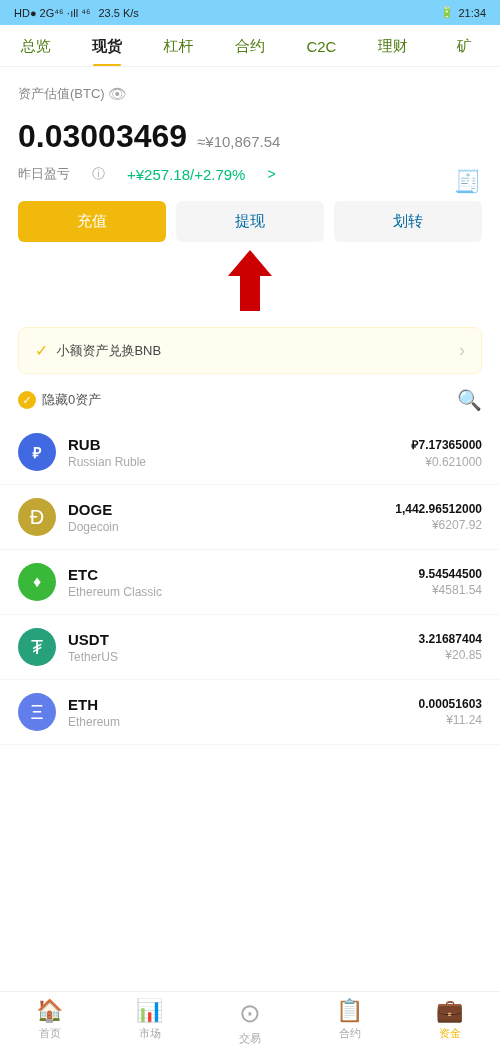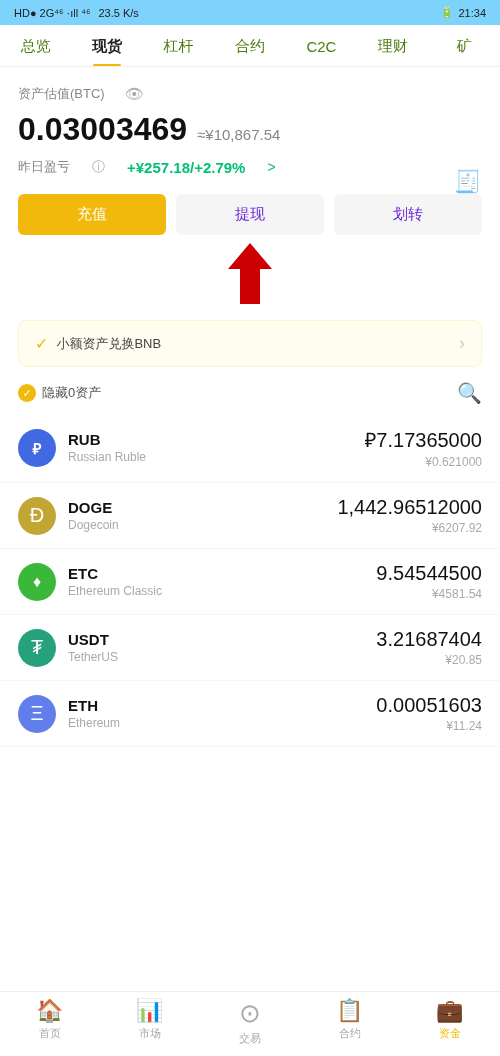--- a/index.html
+++ b/index.html
@@ -59,24 +59,24 @@
 
     
     .main {
       background: #fff;
       padding: 18px 18px 0;
     }
 
     .asset-label {
       display: flex;
       align-items: center;
-      gap: 20px;
+      gap: 3px;
       font-size: 13px;
       color: #888;
-      margin-bottom: 8px;
+      margin-bottom: 15px;
     }
     .eye-icon { font-size: 15px; color: #aaa; cursor: pointer; }
 
     .btc-value {
       font-size: 32px;
       font-weight: bold;
       color: #111;
       margin-bottom: 4px;
       text-align: right;
     }
@@ -90,21 +90,21 @@
       display: flex;
       align-items: center;
       gap: 22px;
       margin-top: 6px;
       font-size: 13px;
       color: #888;
     }
     .profit-value {
       color: #02C076;
       font-size: 15px;
-      font-weight: 700;
+      font-weight: 400;
     }
     .profit-arrow {
       color: #02C076;
       font-size: 14px;
     }
 
     
     .action-row {
       display: flex;
       gap: 10px;
@@ -114,21 +114,21 @@
     .btn {
       flex: 1;
       padding: 11px 0;
       border-radius: 6px;
       border: none;
       font-size: 15px;
       cursor: pointer;
       font-weight: 500;
     }
     .btn-yellow { background: #F0B90B; color: #fff; }
-    .btn-gray { background: #f5f5f5; color: #6d28d9; }
+    .btn-gray { background: #f5f5f5; color: #0369a1; }
 
     
     .red-arrow {
       margin-top: 6px;
       display: flex;
       justify-content: center;
     }
 
     
     .bnb-banner {
@@ -188,21 +188,21 @@
     .coin-doge { background: #C2A633; color: #fff; }
     .coin-etc { background: #3AB83A; color: #fff; }
     .coin-usdt { background: #26A17B; color: #fff; }
     .coin-eth { background: #627EEA; color: #fff; }
 
     .coin-info { flex: 1; }
     .coin-name { font-size: 15px; font-weight: 600; color: #111; }
     .coin-full { font-size: 12px; color: #aaa; margin-top: 2px; }
 
     .coin-value { text-align: right; }
-    .coin-amount { font-size: 20px; color: #111; font-weight: 400; }
+    .coin-amount { font-size: 12px; color: #111; font-weight: 700; }
     .coin-cny { font-size: 12px; color: #aaa; margin-top: 2px; }
 
     
     .bottom-nav {
       position: fixed;
       bottom: 0;
       left: 0;
       width: 500px;
       background: #fff;
       border-top: 1px solid #eee;

